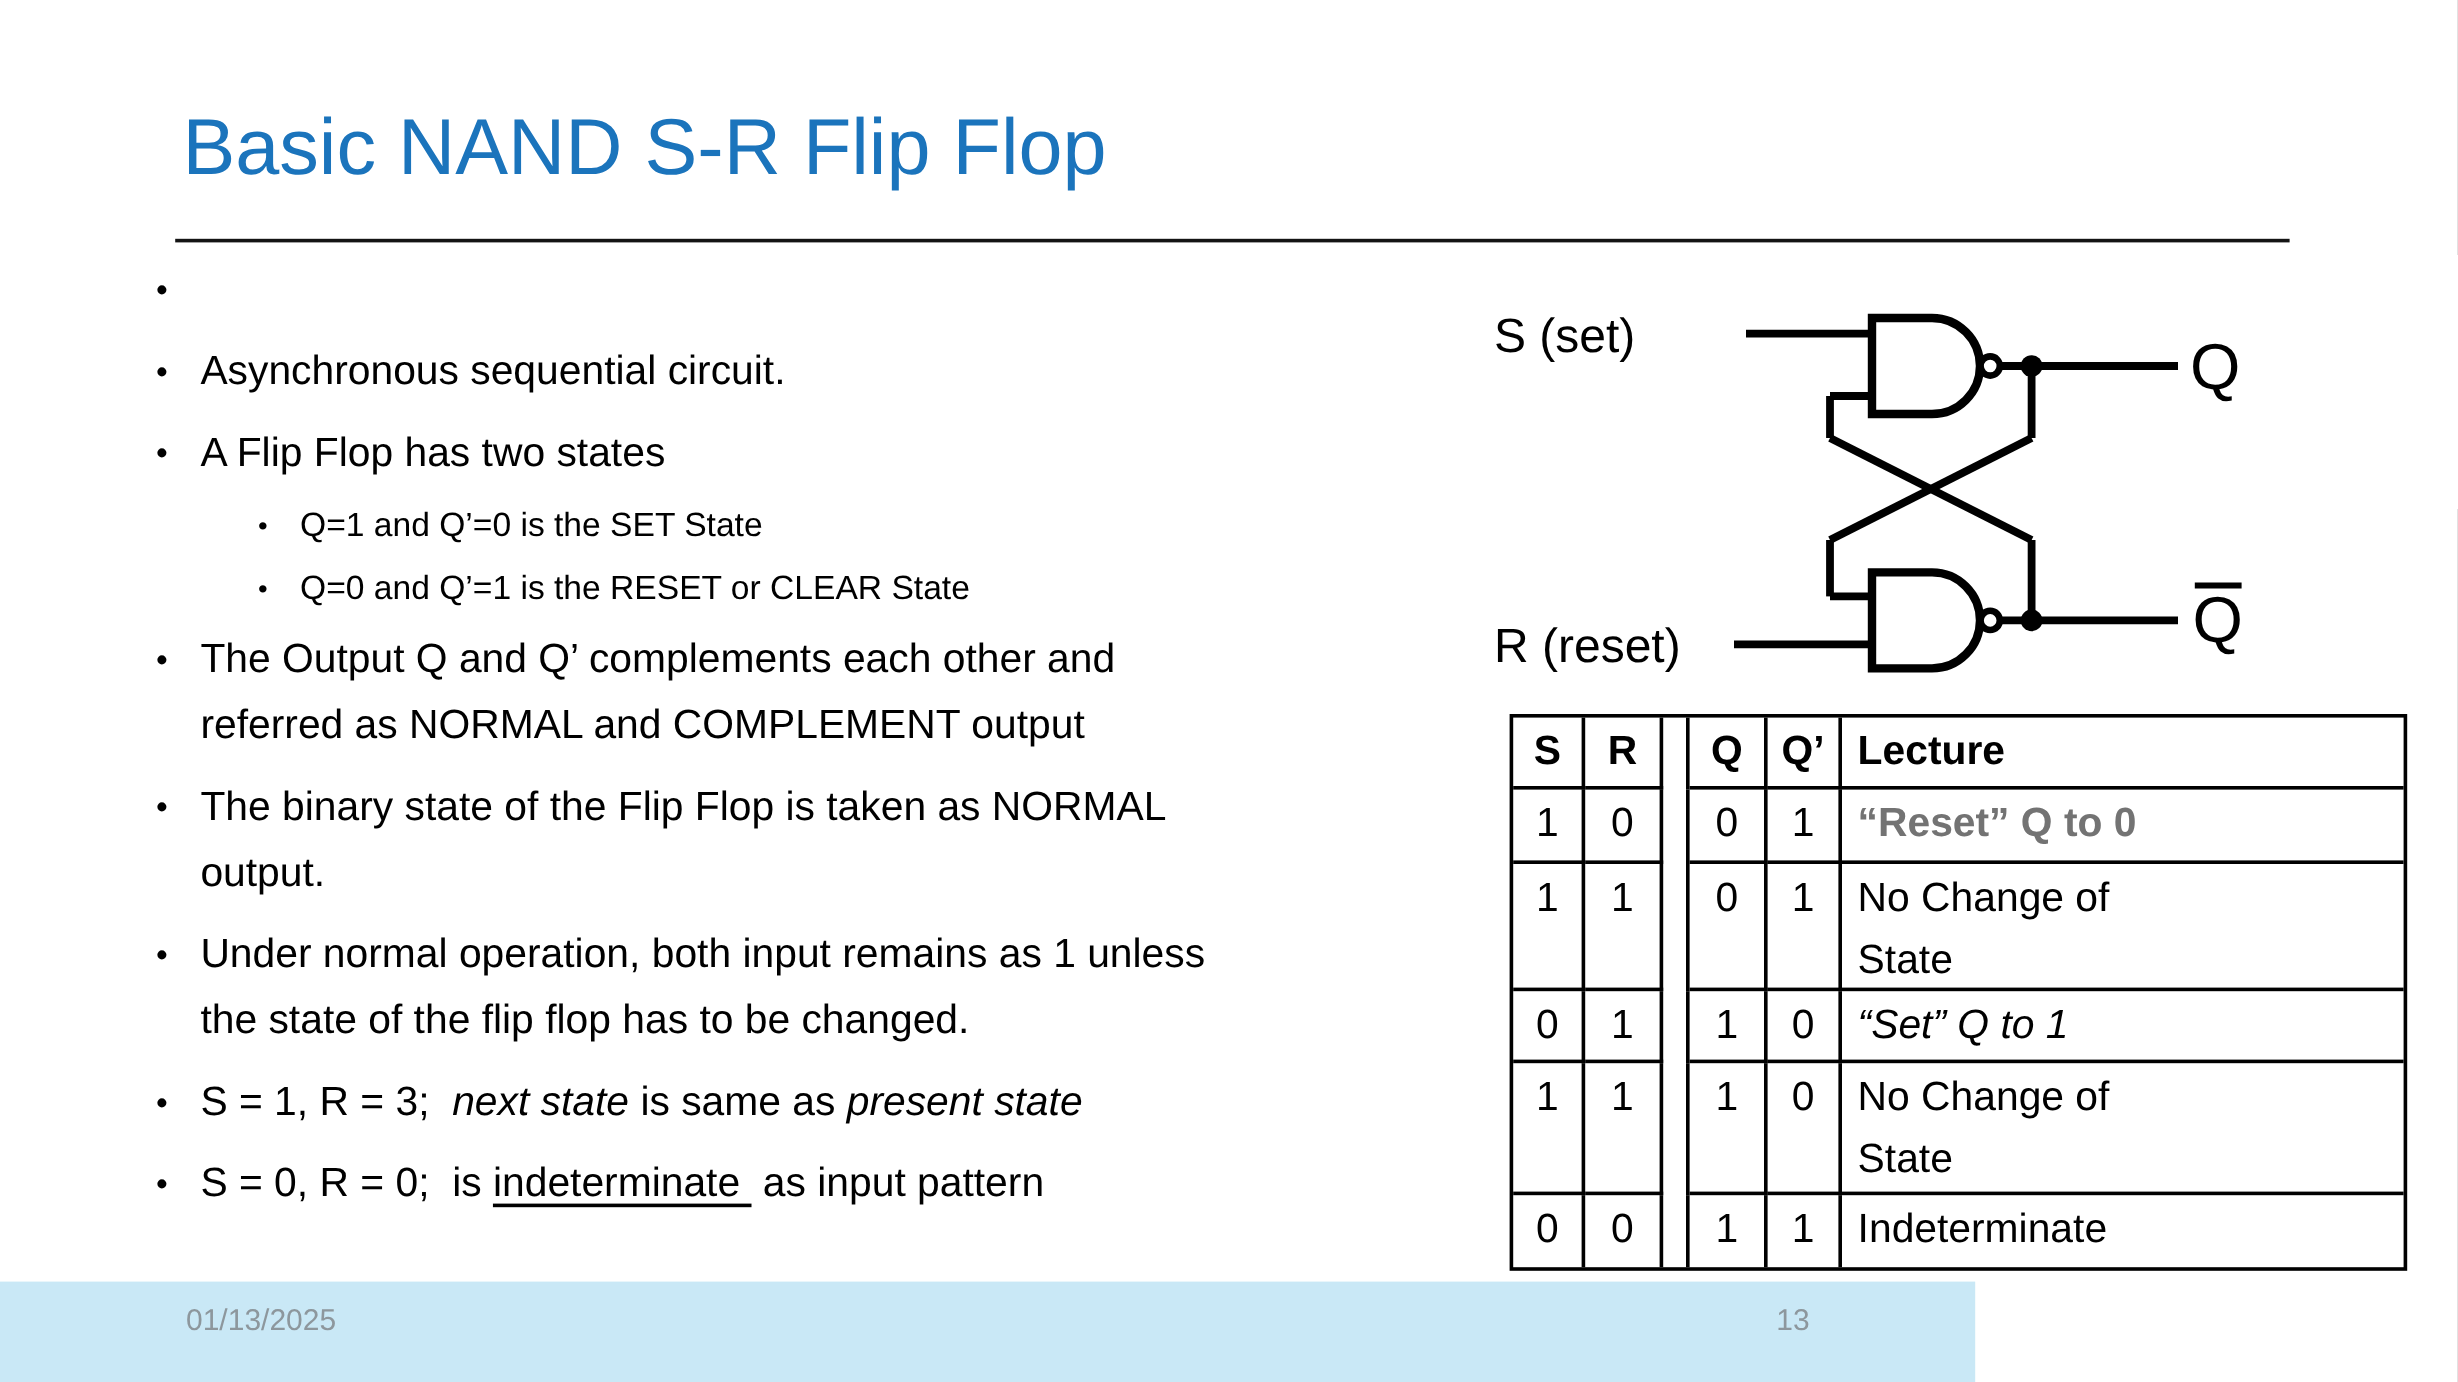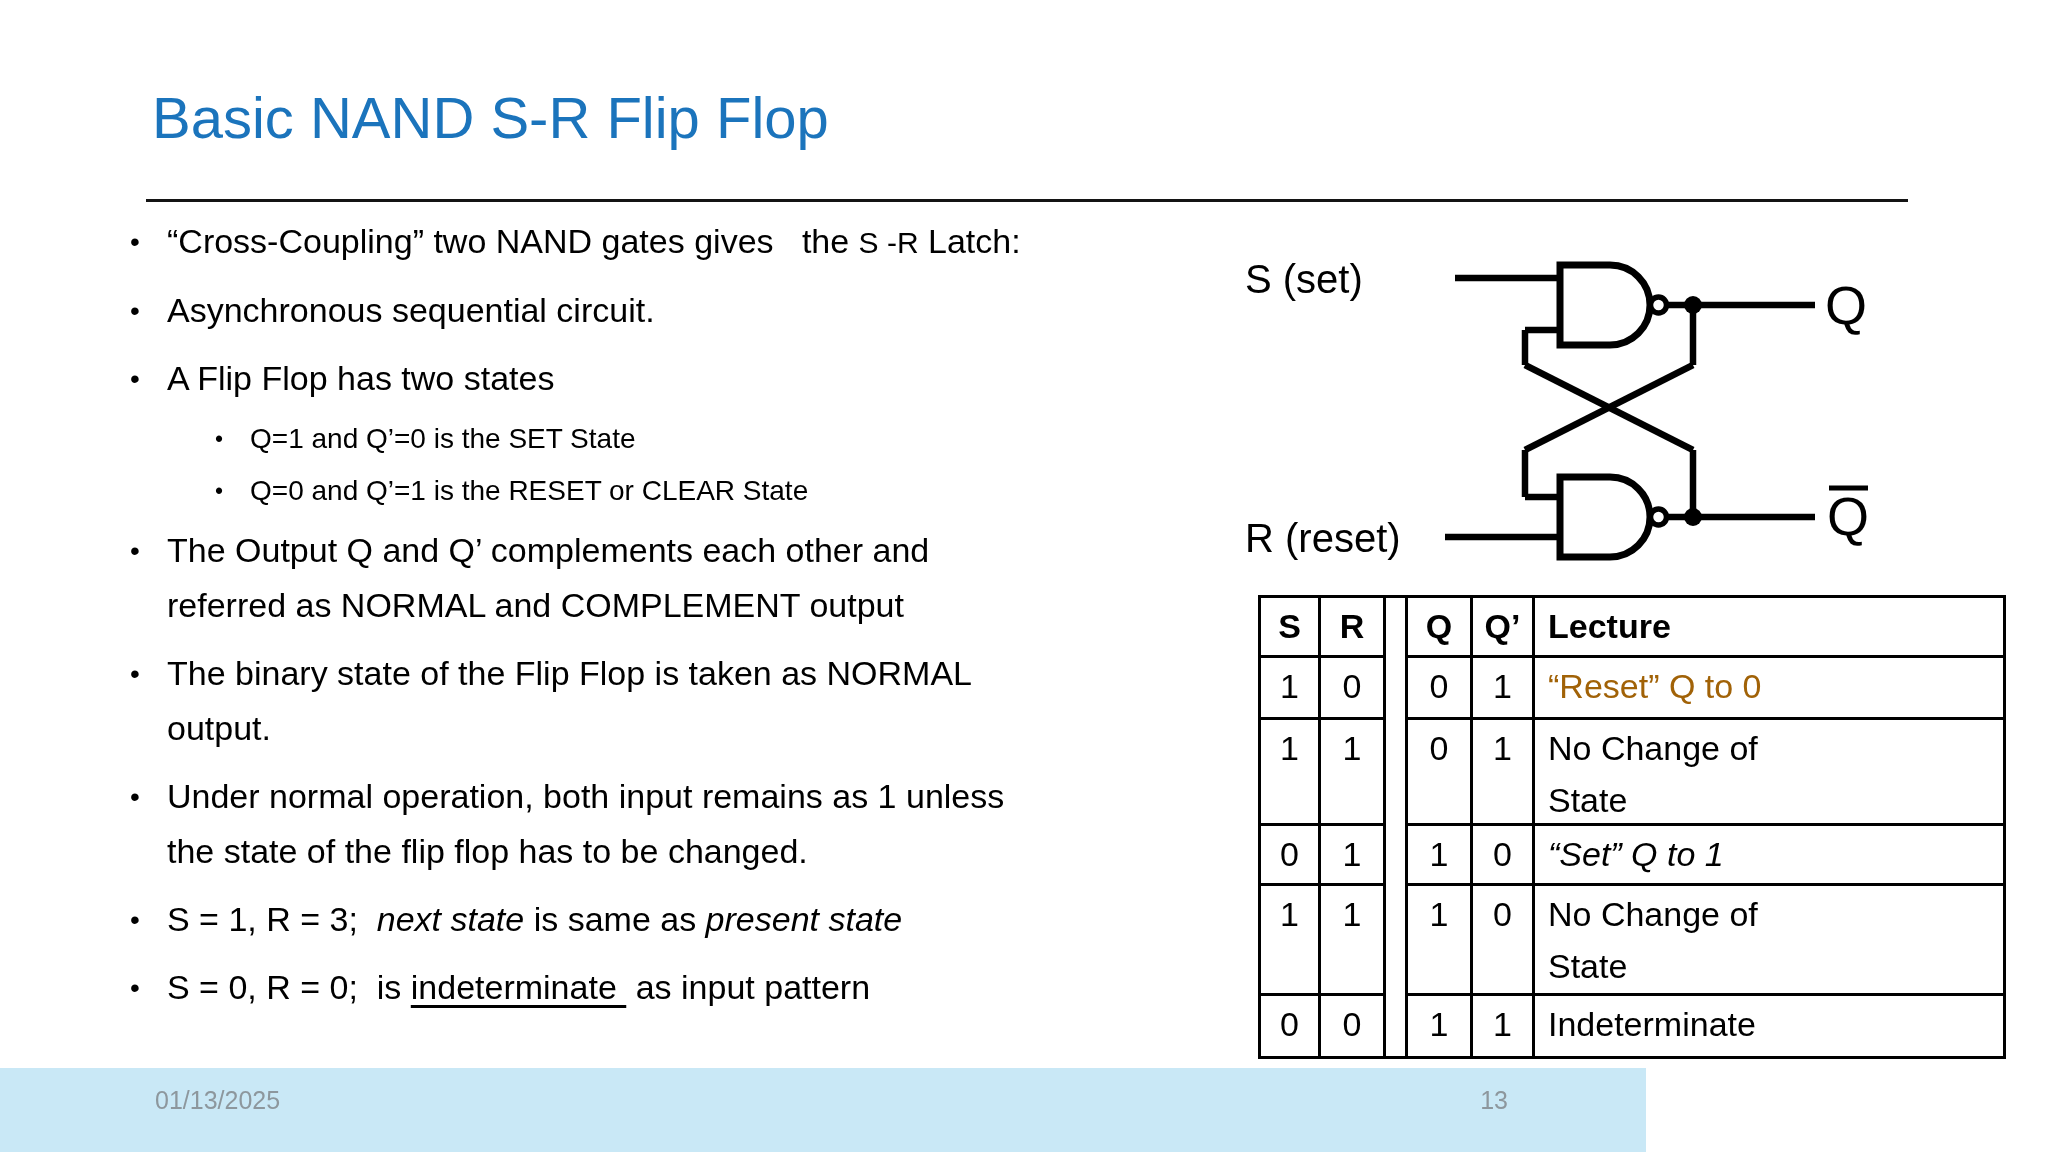--- a/index.html
+++ b/index.html
@@ -3,21 +3,21 @@
 <meta charset="utf-8">
 <style>
   html,body { margin:0; padding:0; }
   body { font-family: "Liberation Sans", sans-serif; background:#888; }
   .slide {
     position:relative; width:2048px; height:1152px;
     background:#ffffff; overflow:hidden;
   }
   .title {
     position:absolute; left:152px; top:84px;
-    font-size:58px; color:#1B74BC; letter-spacing:0px;
+    font-size:66px; color:#1B74BC; letter-spacing:0px;
     white-space:nowrap;
   }
   .title-rule {
     position:absolute; left:146px; top:199px; width:1762px; height:3px;
     background:#141414;
   }
   .bullets {
     position:absolute; left:130px; top:214px; width:1080px;
     color:#000;
   }
@@ -41,42 +41,41 @@
     grid-template-rows:60px 62px 106px 60px 110px 60px;
     border:3px solid #000;
     font-size:34px; color:#000; background:#fff;
   }
   .tcell { border-right:3px solid #000; border-bottom:3px solid #000;
     text-align:center; line-height:52px; padding-top:2px; }
   .tcell.head { font-weight:bold; }
   .tcell.comment { text-align:left; padding-left:13px; border-right:none; white-space:pre-wrap; }
   .tcell.spacer { border-bottom:none; }
   .tcell.lastrow { border-bottom:none; }
-  .tcell.c-red { color:#a16207; }
+  .tcell.c-red { color:#737373;font-weight:bold; }
   .tcell.c-blue { color:#000000;font-style:italic; }
   .footer {
     position:absolute; left:0; top:1068px; width:1646px; height:84px;
     background:#C9E8F6; color:#8D979D; font-size:25px;
   }
   .footer .date { position:absolute; left:155px; top:18px; }
   .footer .center { position:absolute; left:0; top:18px; width:100%; text-align:center; }
   .footer .page { position:absolute; right:138px; top:18px; }
 </style>
 </head>
 <body>
 
 <div class="slide">
 
   <div class="title">Basic NAND S-R Flip Flop</div>
   <div class="title-rule"></div>
 
   <div class="bullets" id="bullets">
       <div class="bullet">
         <span class="marker">•</span>
-        <span class="btext"><span>“Cross-Coupling” two NAND gates gives   the </span><span class="seg-small">S -R</span><span> Latch:</span></span>
       </div>
       <div class="bullet">
         <span class="marker">•</span>
         <span class="btext"><span>Asynchronous sequential circuit.</span></span>
       </div>
       <div class="bullet">
         <span class="marker">•</span>
         <span class="btext"><span>A Flip Flop has two states</span></span>
       </div>
       <div class="bullet sub sub-first">

